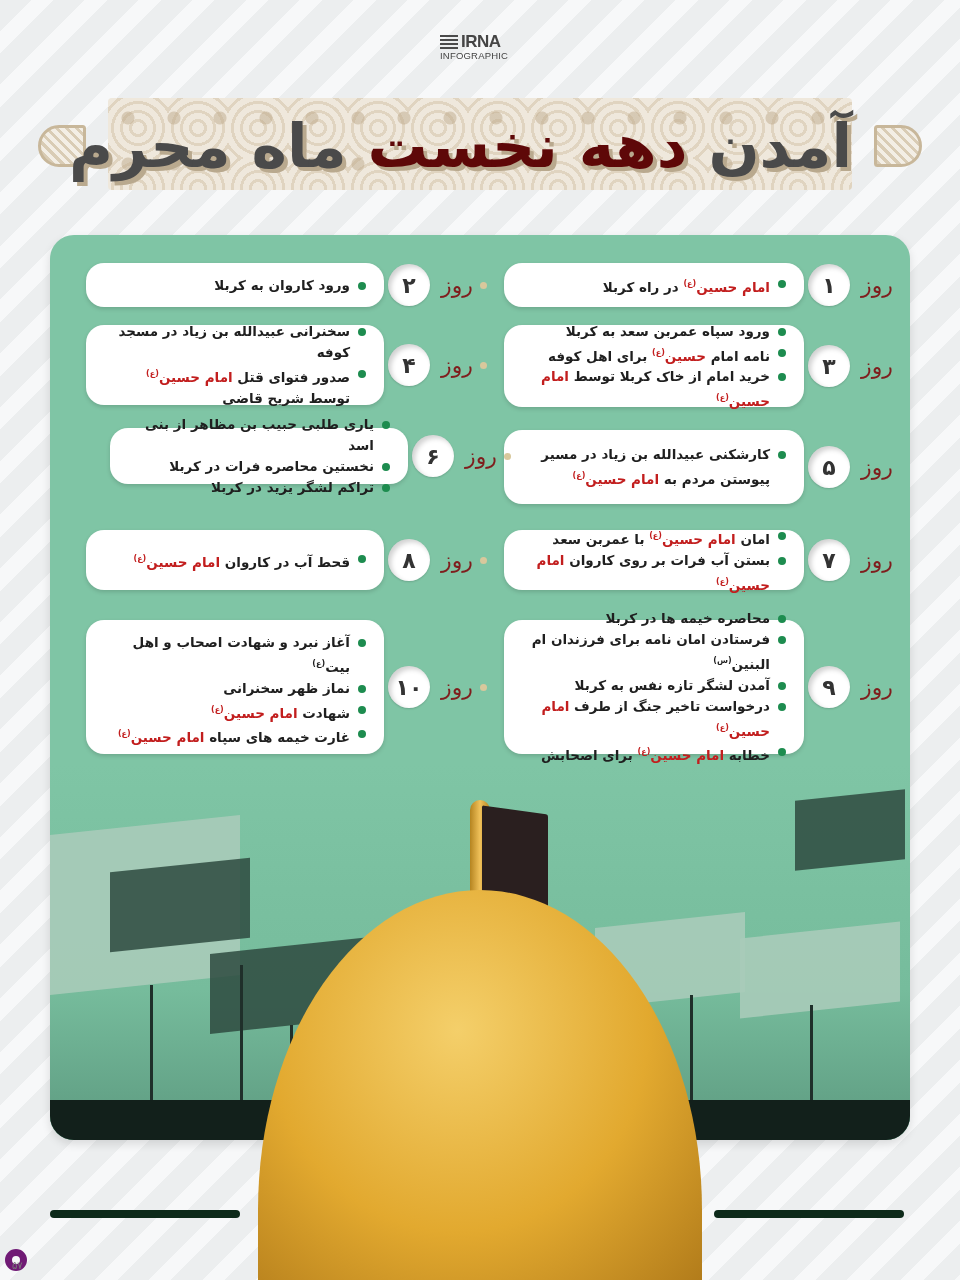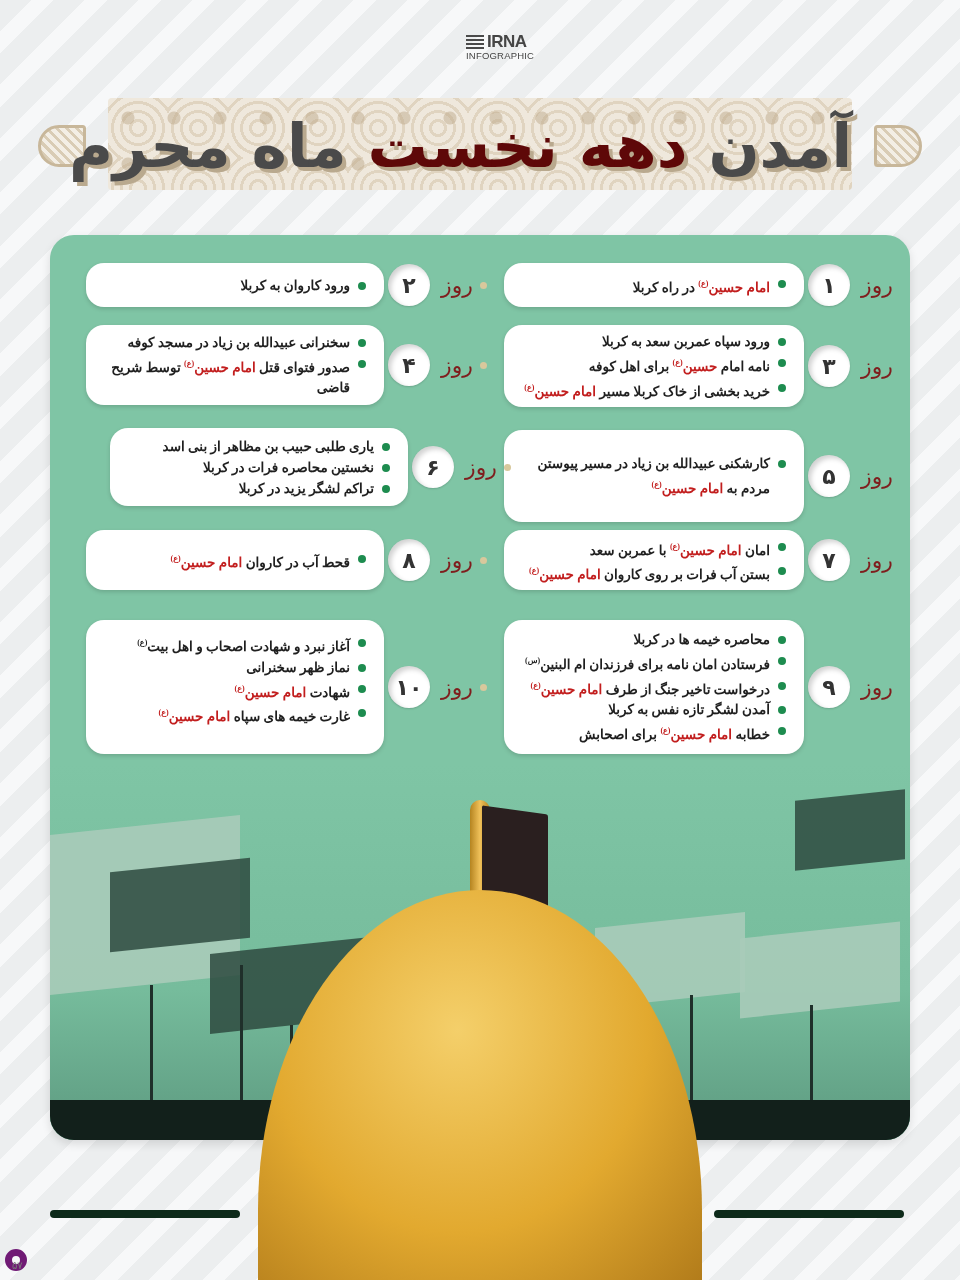--- a/index.html
+++ b/index.html
@@ -3,21 +3,21 @@
 <meta charset="utf-8">
 <style>
   * { box-sizing: border-box; margin: 0; padding: 0; }
   html, body { width: 960px; height: 1280px; overflow: hidden; }
   body {
     position: relative;
     font-family: "DejaVu Sans", sans-serif;
     background: repeating-linear-gradient(135deg, #eceeef 0 22px, #f7f8f9 22px 38px);
   }
   .logo {
-    position: absolute; left: 466px; top: 33px; width: 72px; height: 32px;
+    position: absolute; left: 440px; top: 33px; width: 72px; height: 32px;
     display: flex; flex-direction: column; align-items: flex-start;
   }
   .logo-top { display: flex; align-items: center; gap: 3px; }
   .logo-stripes { display: flex; flex-direction: column; gap: 2px; width: 18px; }
   .logo-stripes span { display: block; height: 2px; background: #4a4a4a; }
   .logo-name { font-family: "Liberation Sans", sans-serif; font-weight: bold; font-size: 17px; color: #454545; letter-spacing: -0.5px; line-height: 17px; }
   .logo-sub { font-family: "Liberation Sans", sans-serif; font-weight: normal; font-size: 9.5px; color: #454545; line-height: 12px; letter-spacing: 0.2px; }
 
   .title-band {
     position: absolute; left: 108px; top: 98px; width: 744px; height: 92px;
@@ -79,21 +79,20 @@
     width: 42px; height: 42px; border-radius: 50%; background: #fff;
     box-shadow: inset 3px 3px 5px rgba(0,0,0,0.18), 0 1px 2px rgba(0,0,0,0.15);
     display: flex; align-items: center; justify-content: center;
     font-weight: bold; font-size: 22px; color: #333; margin: 0 4px;
   }
   .dot-left { width: 7px; height: 7px; border-radius: 50%; background: #d8c89c; margin-right: 2px; }
   .card {
     background: #fff; border-radius: 18px; box-shadow: 0 2px 4px rgba(0,0,0,0.15);
     direction: rtl; padding: 6px 18px; display: flex; flex-direction: column; justify-content: center;
     margin-left: 6px;
-    font-family: Liberation Serif, serif;
   }
   .item { display: flex; align-items: flex-start; gap: 8px; font-size: 13.5px; font-weight: bold; color: #1f1f1f; line-height: 21px; }
   .bullet { width: 8px; height: 8px; border-radius: 50%; background: #1d8c4f; flex: 0 0 8px; margin-top: 7px; }
   .hl { color: #c21e1e; }
   .sup { font-size: 8px; vertical-align: super; color: #c21e1e; }
   .sup.dark { color: #1f1f1f; }
 </style>
 </head>
 <body>
 
@@ -166,21 +165,21 @@
       <div class="item">
           <span class="bullet"></span>
           <span>ورود سپاه عمربن سعد به کربلا</span>
         </div>
       <div class="item">
           <span class="bullet"></span>
           <span><span>نامه امام </span><span class="hl">حسین</span><span class="sup">(ع)</span><span> برای اهل کوفه</span></span>
         </div>
       <div class="item">
           <span class="bullet"></span>
-          <span><span>خرید بخشی از خاک کربلا مسیر </span><span class="hl">امام حسین</span><span class="sup">(ع)</span></span>
+          <span><span>خرید امام از خاک کربلا توسط </span><span class="hl">امام حسین</span><span class="sup">(ع)</span></span>
         </div>
     </div>
   </div>
 
   <div class="day" style="left:30px;top:90px;">
     <span class="dot-left"></span>
     <span class="day-label">روز</span>
     <span class="day-num">۴</span>
     <div class="card" style="width:298px;height:80px;">
       <div class="item">
@@ -190,33 +189,33 @@
       <div class="item">
           <span class="bullet"></span>
           <span><span>صدور فتوای قتل </span><span class="hl">امام حسین</span><span class="sup">(ع)</span><span> توسط شریح قاضی</span></span>
         </div>
     </div>
   </div>
 
   <div class="day" style="right:10px;top:195px;">
     <span class="day-label">روز</span>
     <span class="day-num">۵</span>
-    <div class="card" style="width:300px;height:92px;">
+    <div class="card" style="width:300px;height:74px;">
       <div class="item">
           <span class="bullet"></span>
           <span><span>کارشکنی عبیدالله بن زیاد در مسیر پیوستن مردم به </span><span class="hl">امام حسین</span><span class="sup">(ع)</span></span>
         </div>
     </div>
   </div>
 
   <div class="day" style="left:30px;top:193px;">
     <span class="dot-left"></span>
     <span class="day-label">روز</span>
     <span class="day-num">۶</span>
-    <div class="card" style="width:298px;height:78px;margin-left:30px;">
+    <div class="card" style="width:298px;height:56px;margin-left:30px;">
       <div class="item">
           <span class="bullet"></span>
           <span>یاری طلبی حبیب بن مظاهر از بنی اسد</span>
         </div>
       <div class="item">
           <span class="bullet"></span>
           <span>نخستین محاصره فرات در کربلا</span>
         </div>
       <div class="item">
           <span class="bullet"></span>
@@ -259,25 +258,25 @@
       <div class="item">
           <span class="bullet"></span>
           <span>محاصره خیمه ها در کربلا</span>
         </div>
       <div class="item">
           <span class="bullet"></span>
           <span><span>فرستادن امان نامه برای فرزندان ام البنین</span><span class="sup dark">(س)</span></span>
         </div>
       <div class="item">
           <span class="bullet"></span>
+          <span>آمدن لشگر تازه نفس به کربلا</span>
+        </div>
+      <div class="item">
+          <span class="bullet"></span>
           <span><span>درخواست تاخیر جنگ از طرف </span><span class="hl">امام حسین</span><span class="sup">(ع)</span></span>
-        </div>
-      <div class="item">
-          <span class="bullet"></span>
-          <span>آمدن لشگر تازه نفس به کربلا</span>
         </div>
       <div class="item">
           <span class="bullet"></span>
           <span><span>خطابه </span><span class="hl">امام حسین</span><span class="sup">(ع)</span><span> برای اصحابش</span></span>
         </div>
     </div>
   </div>
 
   <div class="day" style="left:30px;top:385px;">
     <span class="dot-left"></span>

